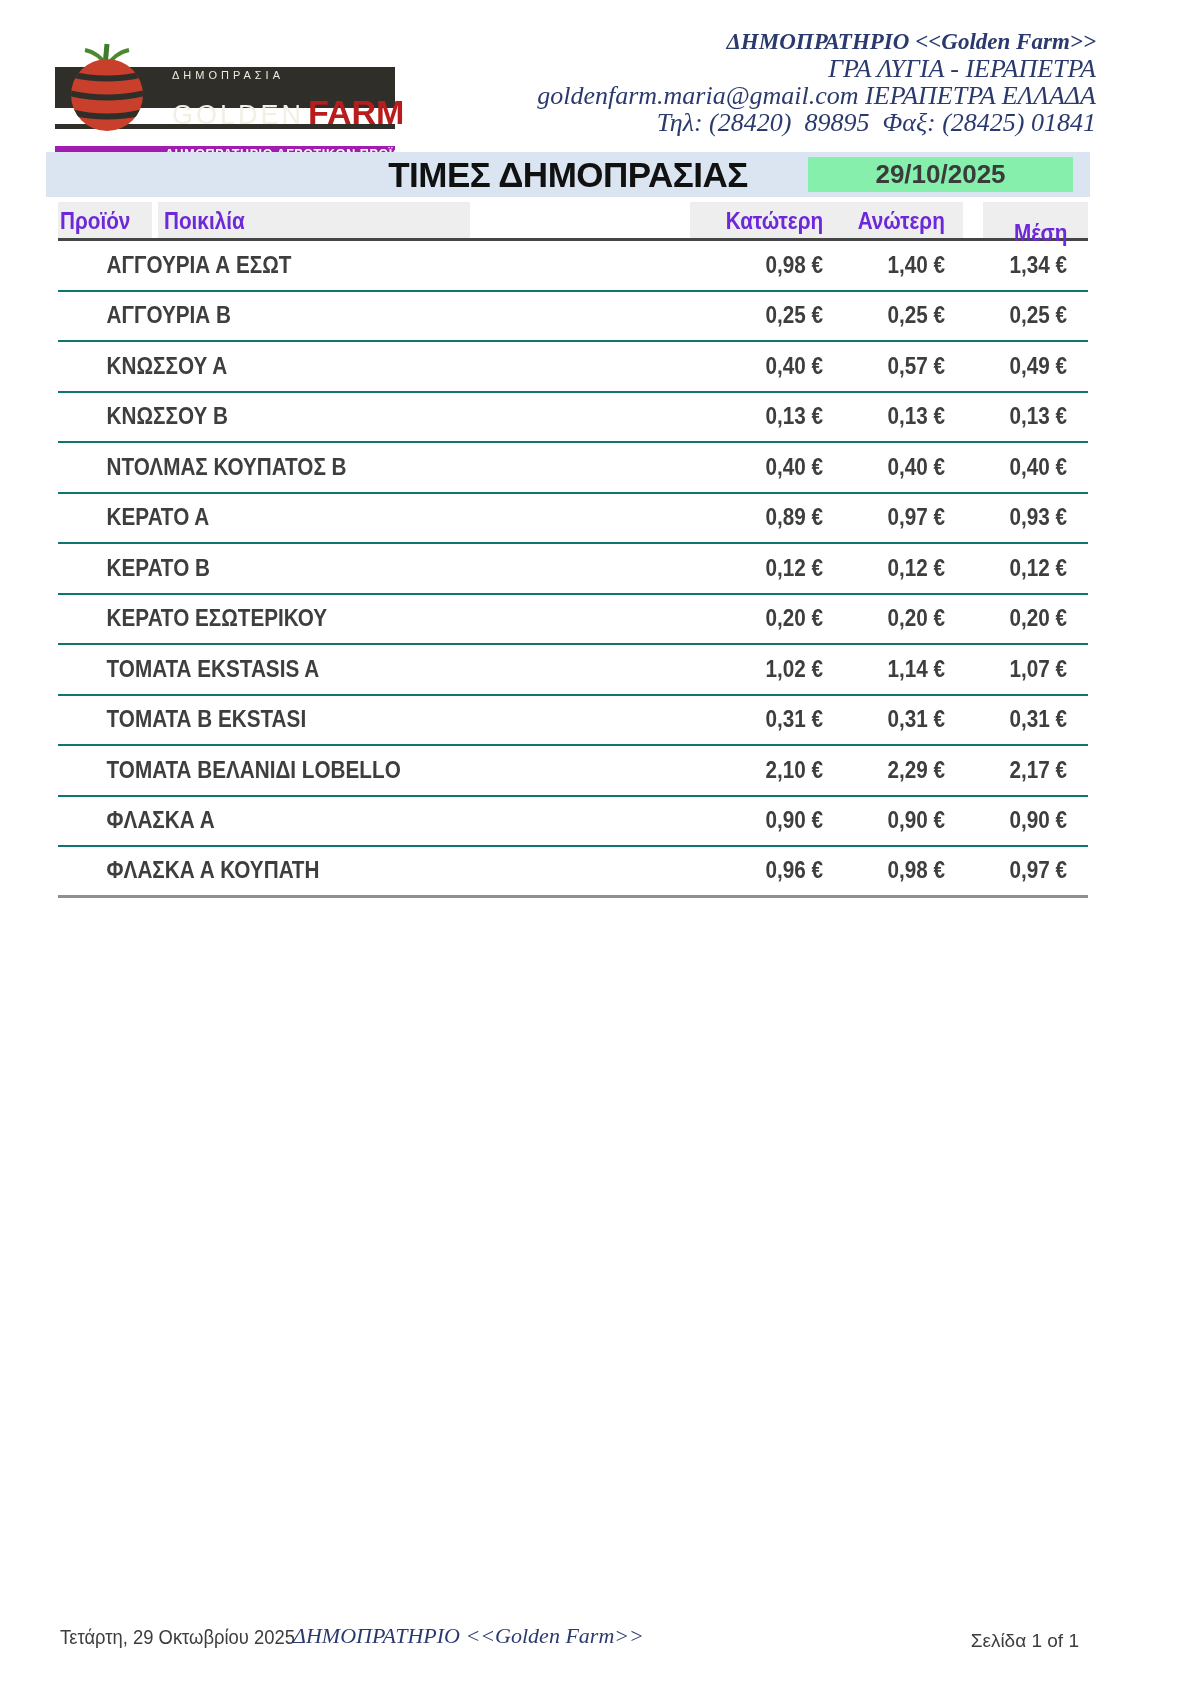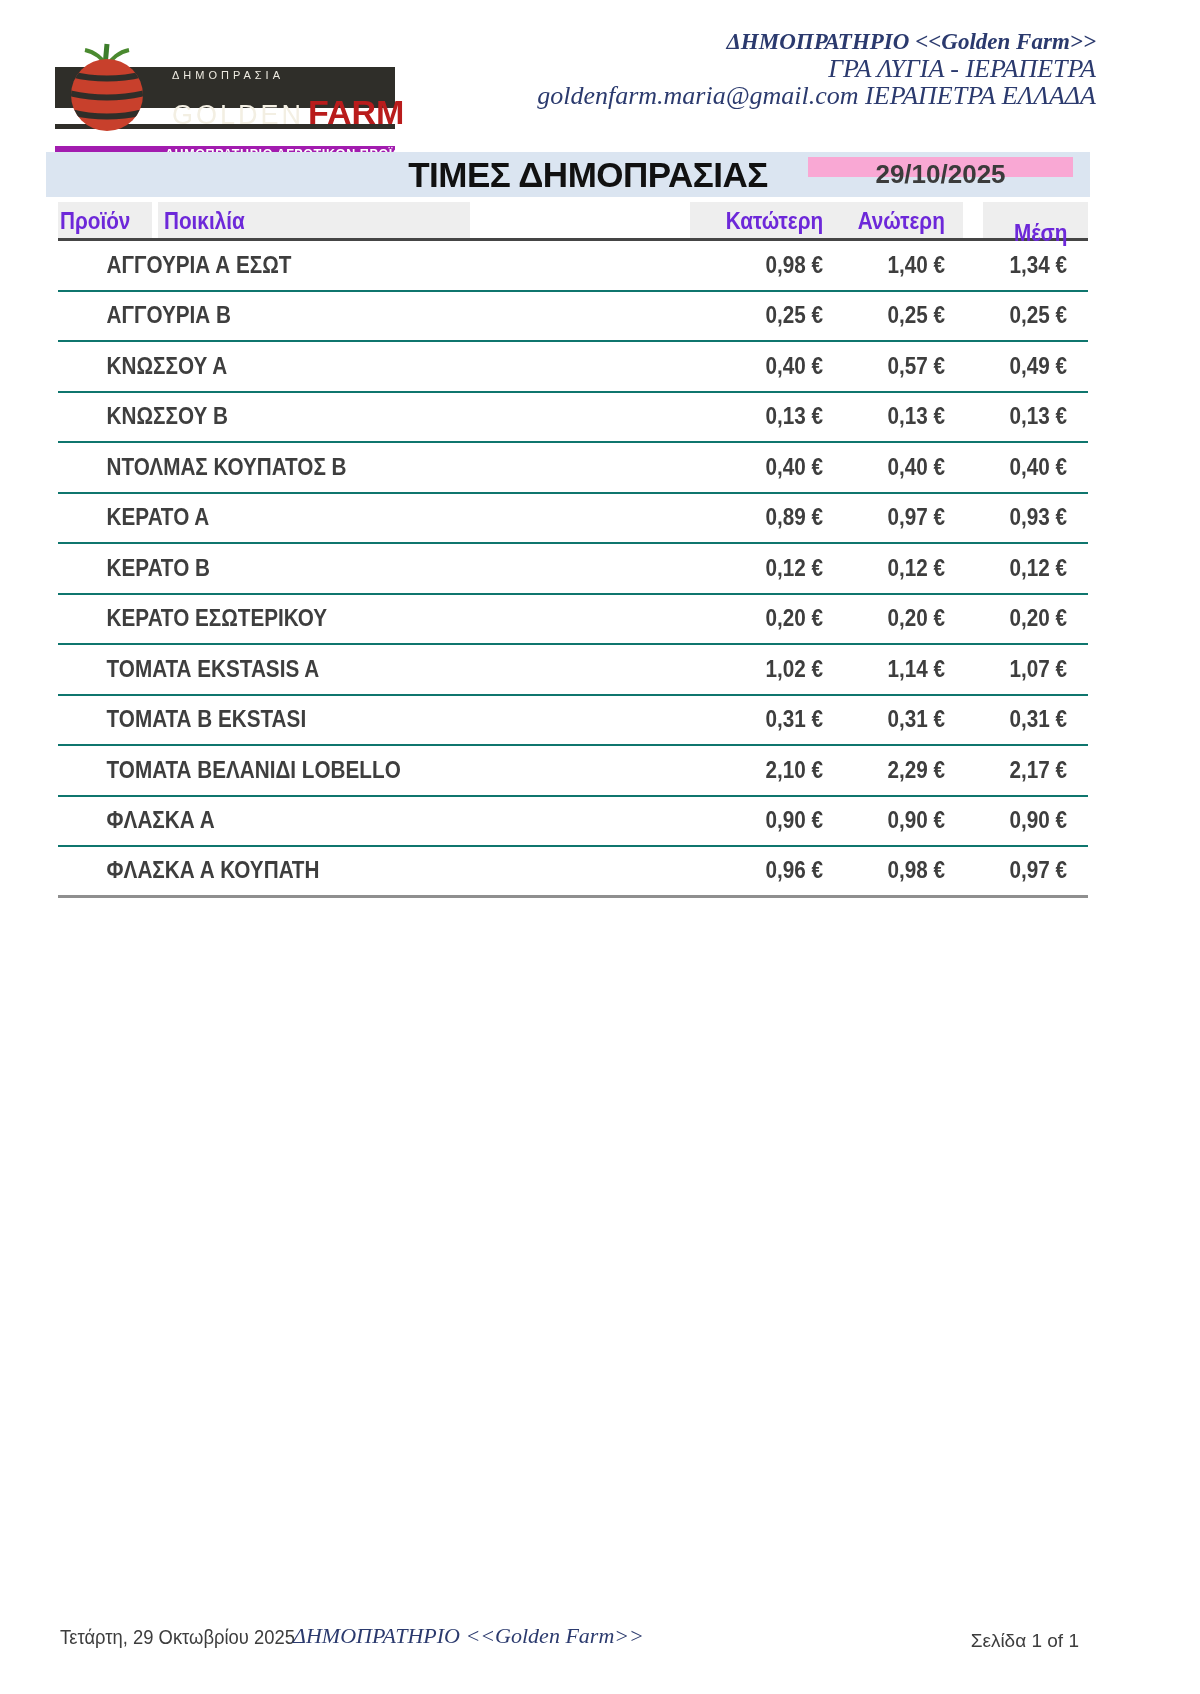--- a/index.html
+++ b/index.html
@@ -23,22 +23,22 @@
   
   .corp{position:absolute;right:104px;top:28px;text-align:right;color:#2b3a6e;
         font-family:"Liberation Serif","DejaVu Serif",serif;font-style:italic;line-height:27px;}
   .corp-l1{font-size:23px;font-weight:700;}
   .corp-l2,.corp-l3,.corp-l4{font-size:26px;}
   .pre{white-space:pre;}
 
   
   .titlebar{position:absolute;left:46px;top:152px;width:1044px;height:45px;background:#dbe5f1;}
   .title{position:absolute;left:0;top:0;width:100%;text-align:center;line-height:45px;
-        font-size:35px;font-weight:700;color:#111111;letter-spacing:-.5px;padding-left:20px;}
-  .datebox{position:absolute;left:762px;top:5px;width:265px;height:20px;background:#f9a8d4;}
+        font-size:35px;font-weight:700;color:#111111;letter-spacing:-.5px;}
+  .datebox{position:absolute;left:762px;top:5px;width:265px;height:35px;background:#86efac;}
   .datebox span{display:block;text-align:center;line-height:35px;font-size:26px;font-weight:700;color:#3b3b3b;}
 
   
   .thead{position:absolute;left:58px;top:202px;width:1030px;height:36px;border-bottom:3px solid #454545;}
   .hblock{position:absolute;top:0;height:36px;background:#eeeeee;}
   .hb-product{left:0;width:94px;}
   .hb-variety{left:100px;width:312px;}
   .hb-minmax{left:632px;width:273px;}
   .hb-avg{left:925px;width:105px;}
   .hlabel{position:absolute;top:0;line-height:38px;font-size:23px;font-weight:700;color:#6d28d9;white-space:nowrap;}
@@ -98,20 +98,21 @@
         <span class="logo-golden">GOLDEN</span>
         <span class="logo-farm">FARM</span>
       </div>
     </div>
   </div>
 
   <div class="corp">
     <div class="corp-l1">ΔΗΜΟΠΡΑΤΗΡΙΟ &lt;&lt;Golden Farm&gt;&gt;</div>
     <div class="corp-l2">ΓΡΑ ΛΥΓΙΑ - ΙΕΡΑΠΕΤΡΑ</div>
     <div class="corp-l3">goldenfarm.maria@gmail.com ΙΕΡΑΠΕΤΡΑ ΕΛΛΑΔΑ</div>
+    <div class="corp-l4 pre">Τηλ: (28420)  89895  Φαξ: (28425) 01841</div>
   </div>
 
   <div class="titlebar">
     <span class="title">ΤΙΜΕΣ ΔΗΜΟΠΡΑΣΙΑΣ</span>
     <div class="datebox">
       <span>29/10/2025</span>
     </div>
   </div>
 
   <div class="thead">

